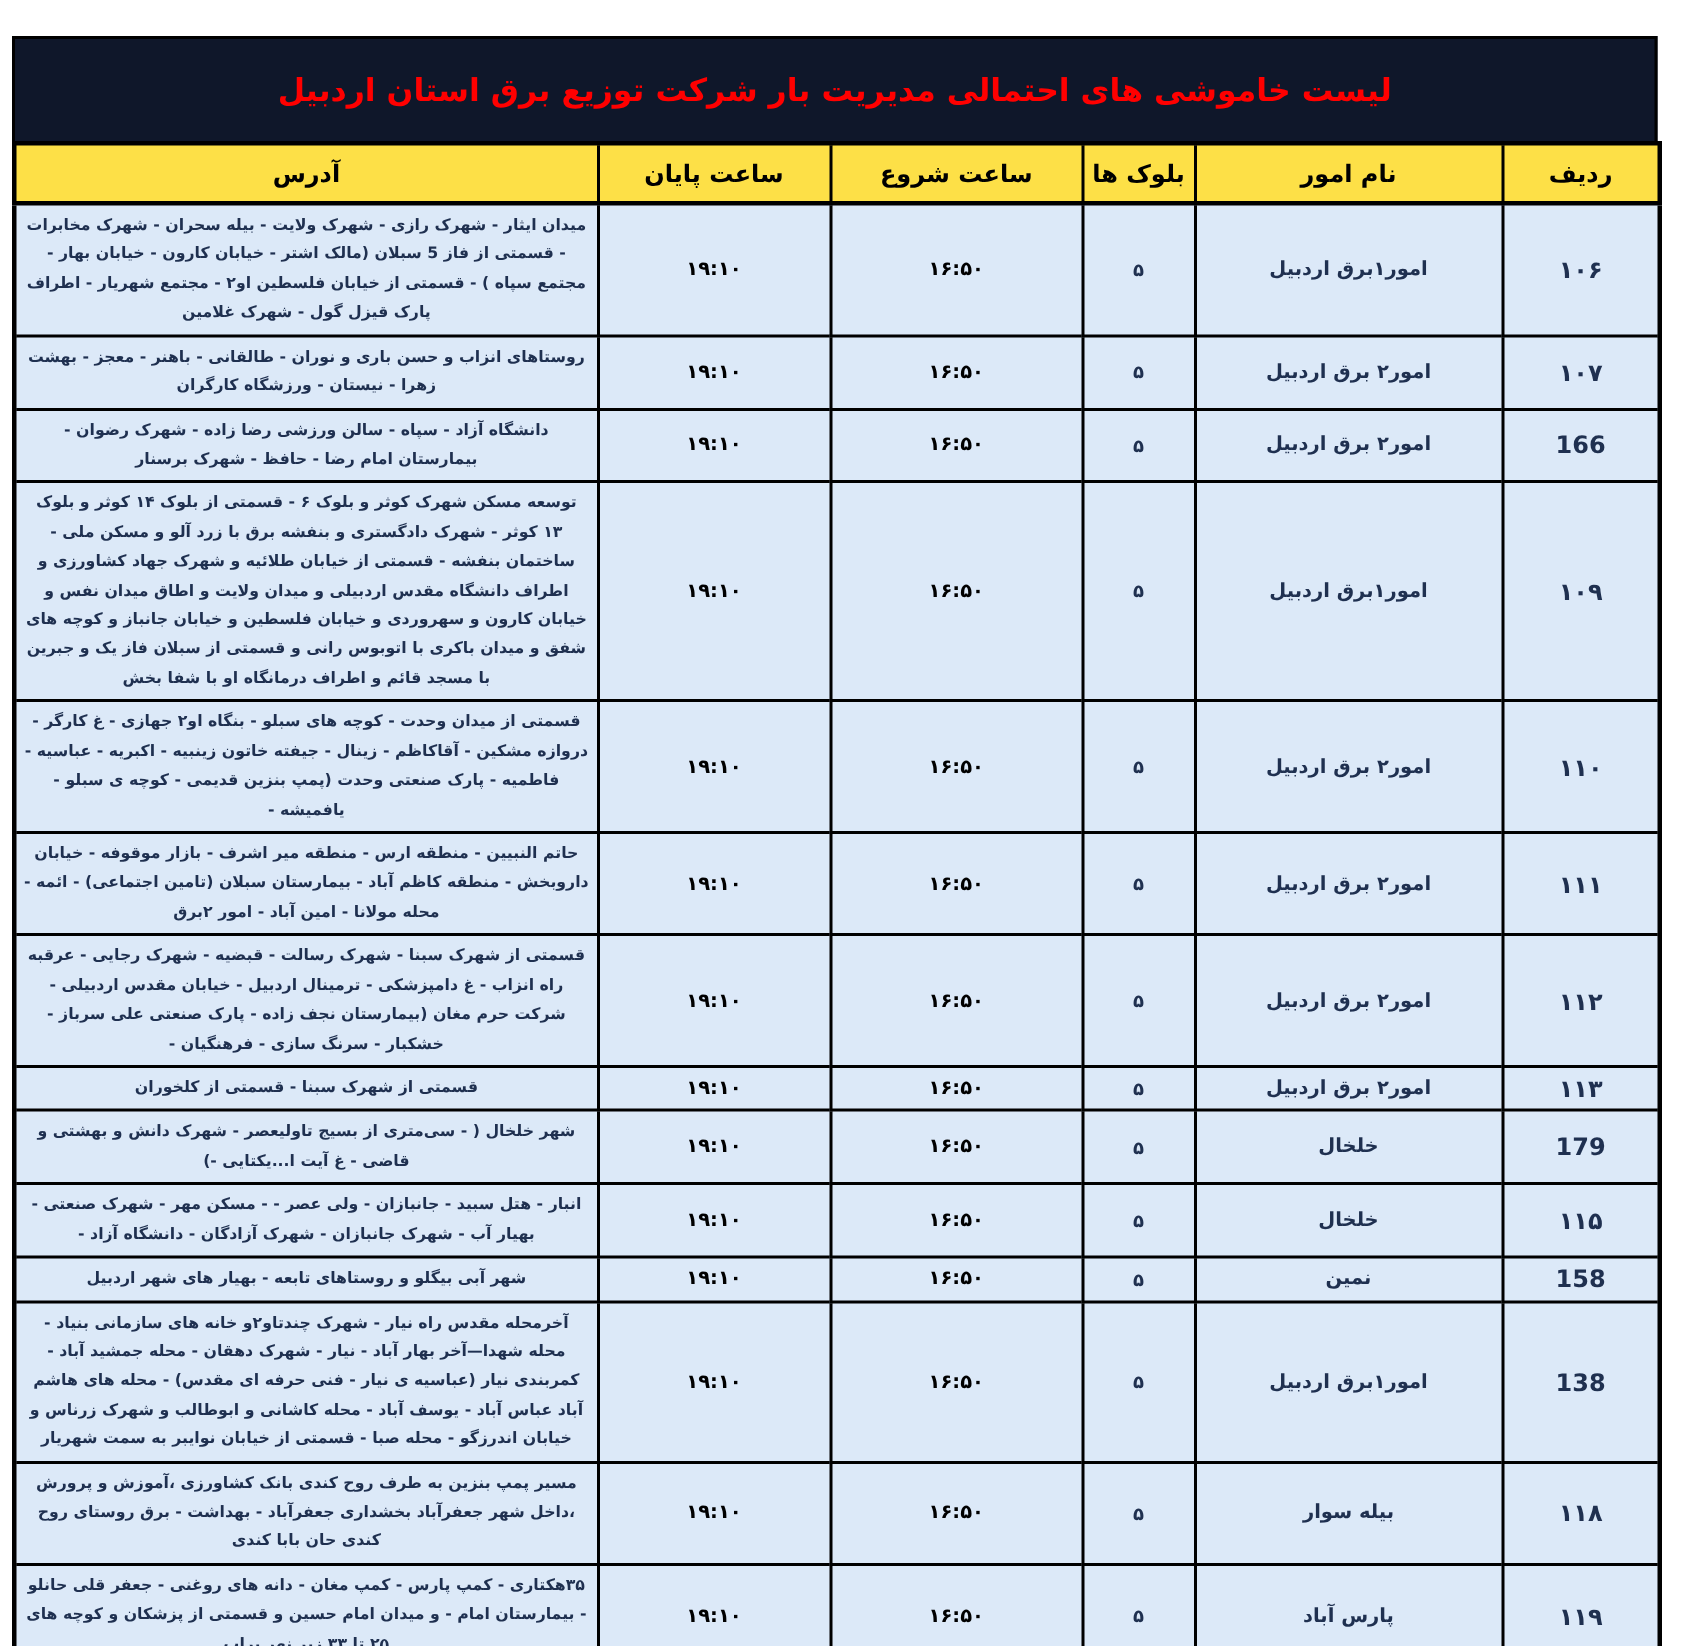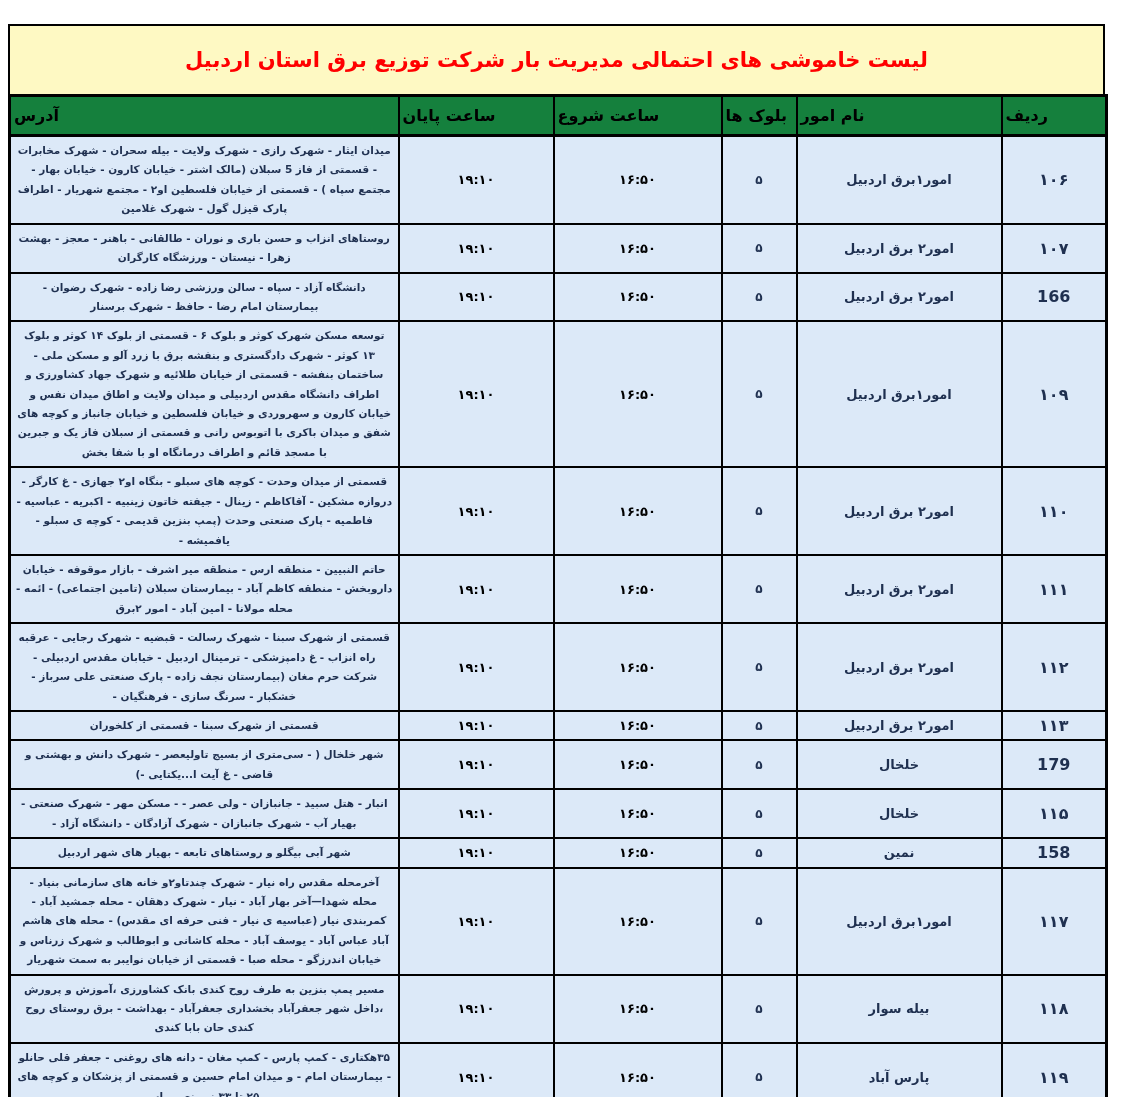--- a/index.html
+++ b/index.html
@@ -1,27 +1,27 @@
 <!DOCTYPE html>
 <html lang="fa"><head>
 <meta charset="utf-8">
 <style>
   html,body{margin:0;padding:0;background:#ffffff;}
   body{width:1129px;font-family:"DejaVu Sans","Liberation Sans",sans-serif;}
   .page{box-sizing:border-box;width:1129px;min-height:1097px;padding:24px 24px 10px 8px;background:#fff;}
 
-  .banner{box-sizing:border-box;width:1097px;height:72px;background:#fef9c3;border:2px solid #000;
+  .banner{box-sizing:border-box;width:1097px;height:72px;background:#0f172a;border:2px solid #000;
           display:flex;align-items:center;justify-content:center;}
   .banner-text{color:#FF0000;font-weight:bold;font-size:21px;letter-spacing:0.5px;direction:rtl;}
 
   table.outage{width:1097px;border-collapse:collapse;table-layout:fixed;direction:rtl;margin-top:-2px;}
   table.outage, table.outage th, table.outage td{border:2px solid #000;}
   table.outage{border-width:3px;}
 
-  th{background:#15803d;color:#000;font-weight:bold;font-size:16px;padding:9px 3px;text-align:left;}
+  th{background:#fde047;color:#000;font-weight:bold;font-size:16px;padding:9px 3px;text-align:center;}
   thead tr{border-bottom:3px solid #000;}
 
   td{background:#DCE9F8;color:#1F3050;font-weight:bold;text-align:center;vertical-align:middle;padding:4px 5px;}
   td.c-address{font-size:10.5px;line-height:1.85;}
   td.c-time{font-size:13px;color:#000;letter-spacing:1px;}
   td.c-blocks{font-size:12px;}
   td.c-dept{font-size:13px;}
   td.c-row{font-size:16px;}
 
   col.w-row{width:105px;} col.w-dept{width:205px;} col.w-blocks{width:75px;}
@@ -138,21 +138,21 @@
     </tr>
         <tr>
       <td class="c-row">158</td>
       <td class="c-dept">نمین</td>
       <td class="c-blocks">۵</td>
       <td class="c-time">۱۶:۵۰</td>
       <td class="c-time">۱۹:۱۰</td>
       <td class="c-address">شهر آبی بیگلو و روستاهای تابعه - بهیار های شهر اردبیل</td>
     </tr>
         <tr>
-      <td class="c-row">۱۱۷</td>
+      <td class="c-row">138</td>
       <td class="c-dept">امور۱برق اردبیل</td>
       <td class="c-blocks">۵</td>
       <td class="c-time">۱۶:۵۰</td>
       <td class="c-time">۱۹:۱۰</td>
       <td class="c-address">آخرمحله مقدس راه نیار - شهرک چندتاو۲و خانه های سازمانی بنیاد - محله شهدا—آخر بهار آباد - نیار - شهرک دهقان - محله جمشید آباد - کمربندی نیار (عباسیه ی نیار - فنی حرفه ای مقدس) - محله های هاشم آباد عباس آباد - یوسف آباد - محله کاشانی و ابوطالب و شهرک زرناس و خیابان اندرزگو - محله صبا - قسمتی از خیابان نوایبر به سمت شهریار</td>
     </tr>
         <tr>
       <td class="c-row">۱۱۸</td>
       <td class="c-dept">بیله سوار</td>
       <td class="c-blocks">۵</td>

